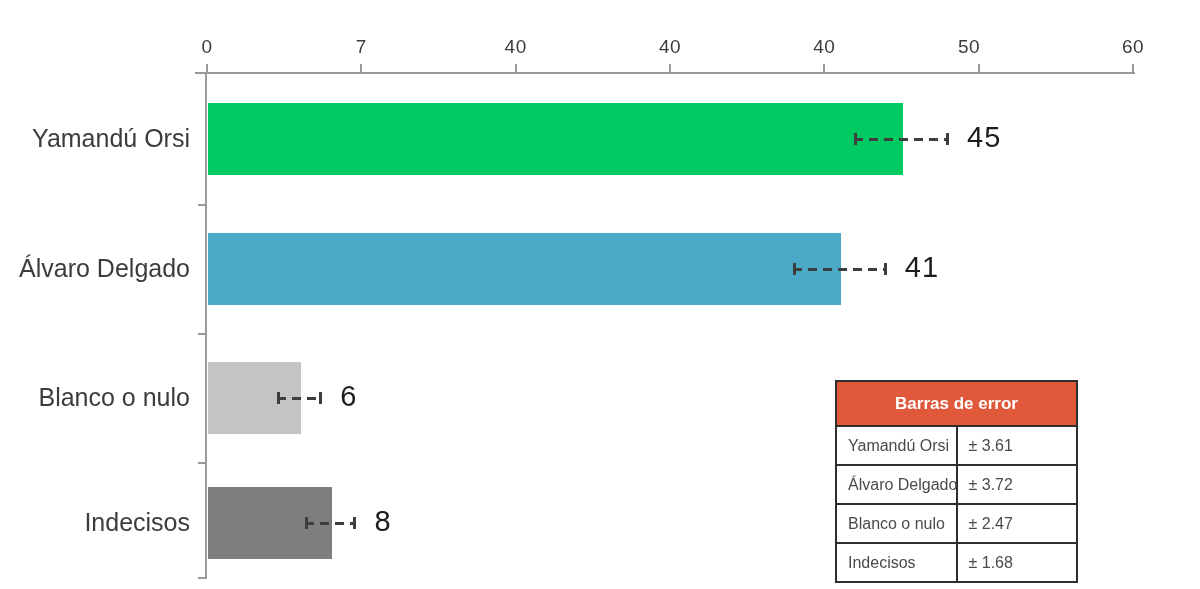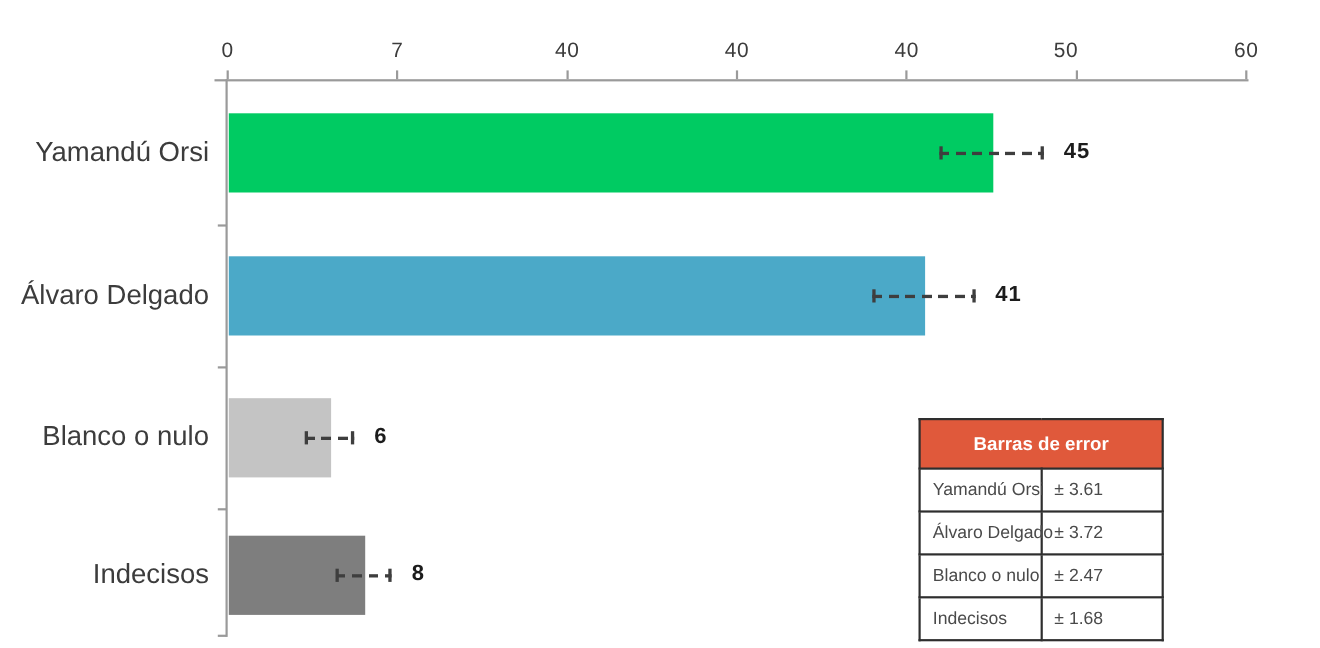--- a/index.html
+++ b/index.html
@@ -46,30 +46,30 @@
   }
   .errbar .cap {
     position: absolute;
     top: 1px;
     width: 3px;
     height: 12px;
   }
   .val-label {
     position: absolute;
     transform: translateY(-54%);
-    font-size: 20px;
-    font-weight: bold;
+    font-size: 29px;
+    font-weight: normal;
     color: #1C1C1C;
     letter-spacing: 1px;
   }
   .err-table {
     position: absolute;
     left: 835px;
     top: 380px;
-    width: 223px;
+    width: 243px;
     border-collapse: collapse;
     table-layout: fixed;
   }
   .err-table th {
     height: 41px;
     font-size: 17px;
     font-weight: bold;
     text-align: center;
     border: 2px solid #2E2E2E;
   }

